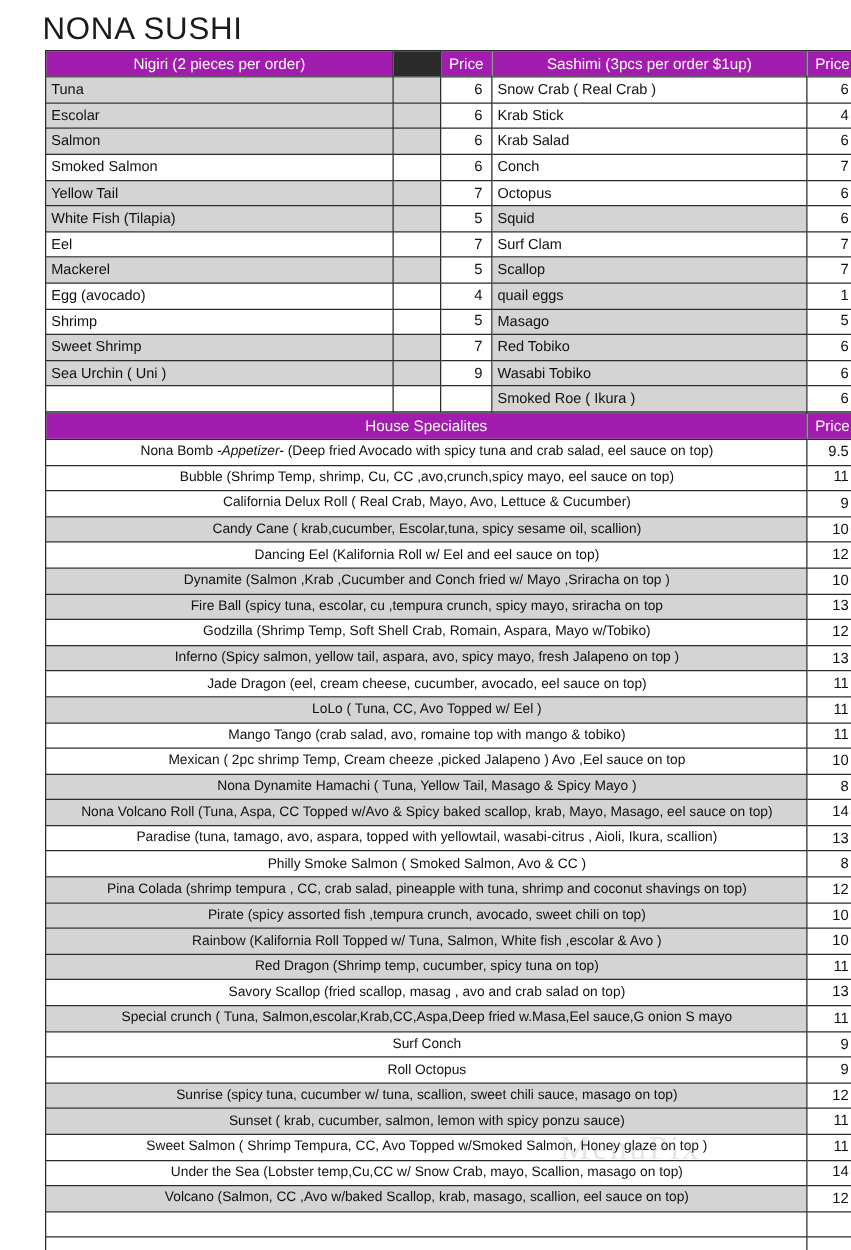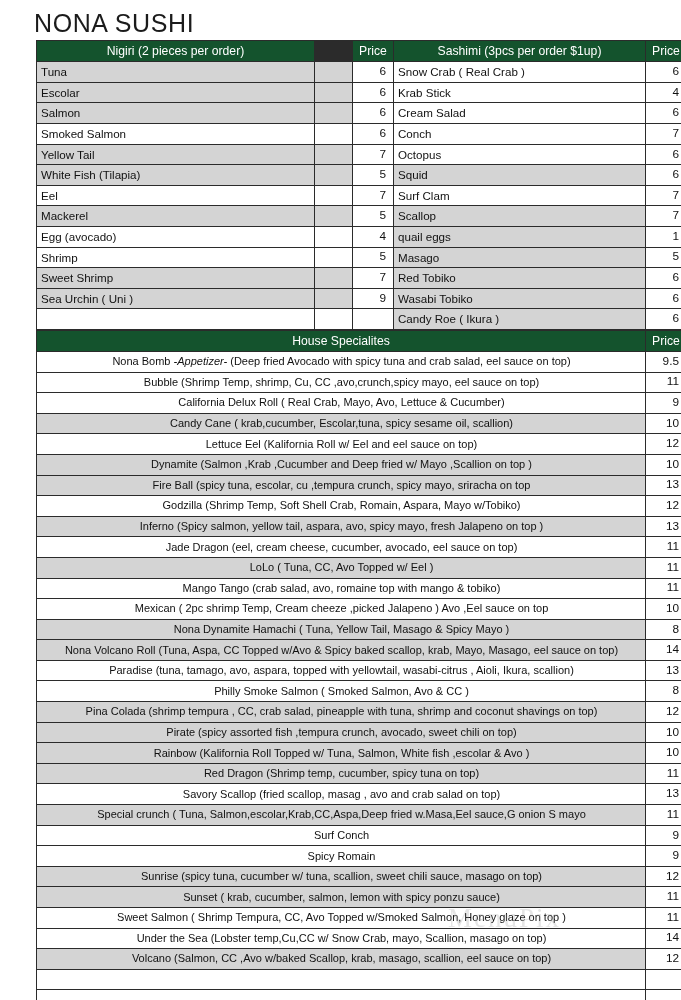--- a/index.html
+++ b/index.html
@@ -45,21 +45,21 @@
     font-size: 11.6px;
     line-height: 1;
     height: 19.6px;
     padding: 0 4px;
     vertical-align: middle;
     overflow: hidden;
     white-space: nowrap;
     background: #ffffff;
   }
   .hdr td {
-    background: #14532d;
+    background: #a21caf;
     color: #ffffff;
     text-align: center;
     font-size: 12.2px;
     height: 20px;
   }
   .hdr td.blank {
     background: #2b2b2b;
   }
   .shaded { background: #d4d4d4 !important; margin-left: 16px; }
   .price {
@@ -138,21 +138,21 @@
             <td class="shaded">Escolar</td>
             <td class="shaded"></td>
             <td class="price">6</td>
             <td>Krab Stick</td>
             <td class="price">4</td>
           </tr>
           <tr>
             <td class="shaded">Salmon</td>
             <td class="shaded"></td>
             <td class="price">6</td>
-            <td>Cream Salad</td>
+            <td>Krab Salad</td>
             <td class="price">6</td>
           </tr>
           <tr>
             <td>Smoked Salmon</td>
             <td></td>
             <td class="price">6</td>
             <td>Conch</td>
             <td class="price">7</td>
           </tr>
           <tr>
@@ -208,21 +208,21 @@
             <td class="shaded">Sea Urchin ( Uni )</td>
             <td class="shaded"></td>
             <td class="price">9</td>
             <td class="shaded">Wasabi Tobiko</td>
             <td class="price">6</td>
           </tr>
           <tr>
             <td></td>
             <td></td>
             <td class="price"></td>
-            <td class="shaded">Candy Roe ( Ikura )</td>
+            <td class="shaded">Smoked Roe ( Ikura )</td>
             <td class="price">6</td>
           </tr>
         </tbody>
     </table>
   </div>
 
   <div class="spec">
     <table>
       <colgroup>
           <col class="s-name">
@@ -243,25 +243,25 @@
           </tr>
           <tr>
             <td class="name">California Delux Roll   ( Real Crab, Mayo, Avo, Lettuce &amp; Cucumber)</td>
             <td class="price">9</td>
           </tr>
           <tr>
             <td class="name shaded">Candy Cane      ( krab,cucumber, Escolar,tuna, spicy sesame oil, scallion)</td>
             <td class="price">10</td>
           </tr>
           <tr>
-            <td class="name">Lettuce Eel   (Kalifornia Roll w/ Eel and eel sauce on top)</td>
-            <td class="price">12</td>
-          </tr>
-          <tr>
-            <td class="name shaded">Dynamite  (Salmon ,Krab ,Cucumber and Deep fried w/ Mayo ,Scallion on top )</td>
+            <td class="name">Dancing Eel   (Kalifornia Roll w/ Eel and eel sauce on top)</td>
+            <td class="price">12</td>
+          </tr>
+          <tr>
+            <td class="name shaded">Dynamite  (Salmon ,Krab ,Cucumber and Conch fried w/ Mayo ,Sriracha on top )</td>
             <td class="price">10</td>
           </tr>
           <tr>
             <td class="name shaded">Fire Ball (spicy tuna, escolar, cu ,tempura crunch, spicy mayo, sriracha on top</td>
             <td class="price">13</td>
           </tr>
           <tr>
             <td class="name">Godzilla   (Shrimp Temp, Soft Shell Crab, Romain, Aspara, Mayo w/Tobiko)</td>
             <td class="price">12</td>
           </tr>
@@ -323,21 +323,21 @@
           </tr>
           <tr>
             <td class="name shaded">Special crunch ( Tuna, Salmon,escolar,Krab,CC,Aspa,Deep fried w.Masa,Eel sauce,G onion S mayo</td>
             <td class="price">11</td>
           </tr>
           <tr>
             <td class="name">Surf Conch</td>
             <td class="price">9</td>
           </tr>
           <tr>
-            <td class="name">Spicy Romain</td>
+            <td class="name">Roll Octopus</td>
             <td class="price">9</td>
           </tr>
           <tr>
             <td class="name shaded">Sunrise    (spicy tuna, cucumber w/ tuna, scallion, sweet chili sauce, masago on top)</td>
             <td class="price">12</td>
           </tr>
           <tr>
             <td class="name shaded">Sunset ( krab, cucumber, salmon, lemon with spicy ponzu sauce)</td>
             <td class="price">11</td>
           </tr>

